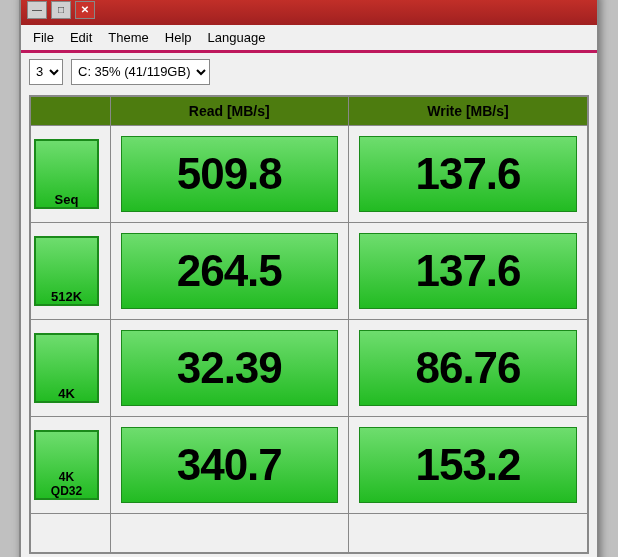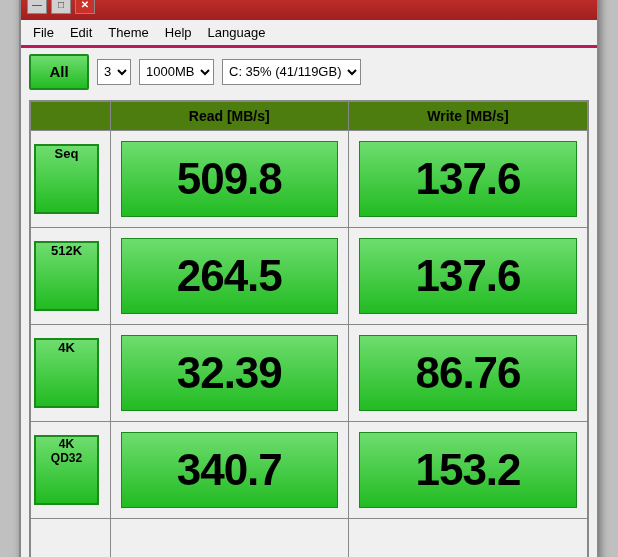--- a/index.html
+++ b/index.html
@@ -151,21 +151,21 @@
     .row-label {
       background: linear-gradient(to bottom, #6edd6e, #22bb22);
       border: 2px solid #1a8a1a;
       font-weight: bold;
       font-size: 13px;
       color: #000;
       width: 65px;
       height: 70px;
       display: flex;
       align-items: center;
-      justify-content: flex-start;
+      justify-content: flex-end;
       flex-direction: column;
       cursor: pointer;
       margin: 3px;
     }
 
     .value-cell {
       background: linear-gradient(to bottom, #6edd6e, #22bb22);
       font-size: 44px;
       font-weight: bold;
       color: #000;
@@ -208,35 +208,27 @@
 
   <div class="menu-bar">
   <div class="menu-item">File</div>
       <div class="menu-item">Edit</div>
       <div class="menu-item">Theme</div>
       <div class="menu-item">Help</div>
       <div class="menu-item">Language</div>
     </div>
 
   <div class="toolbar">
-    <button class="btn-all">All</button>
     <select>
       <option>3</option>
       <option>1</option>
       <option>5</option>
       <option>9</option>
     </select>
     <select>
-      <option>1000MB</option>
-      <option>50MB</option>
-      <option>100MB</option>
-      <option>500MB</option>
-      <option>2000MB</option>
-    </select>
-    <select>
       <option>C: 35% (41/119GB)</option>
     </select>
   </div>
 
   <div class="main-content">
     <table class="results-table">
       <thead>
         <tr>
           <th></th>
           <th>Read [MB/s]</th>

